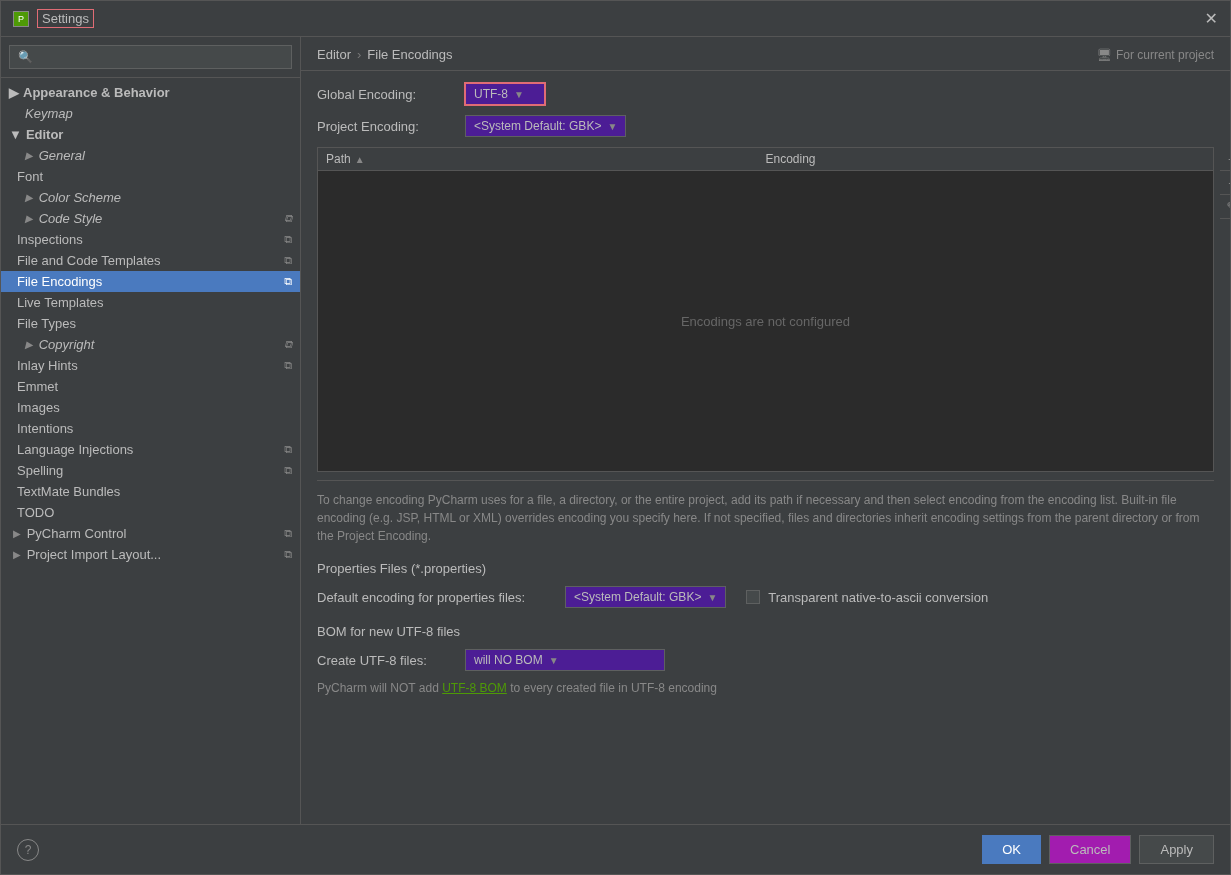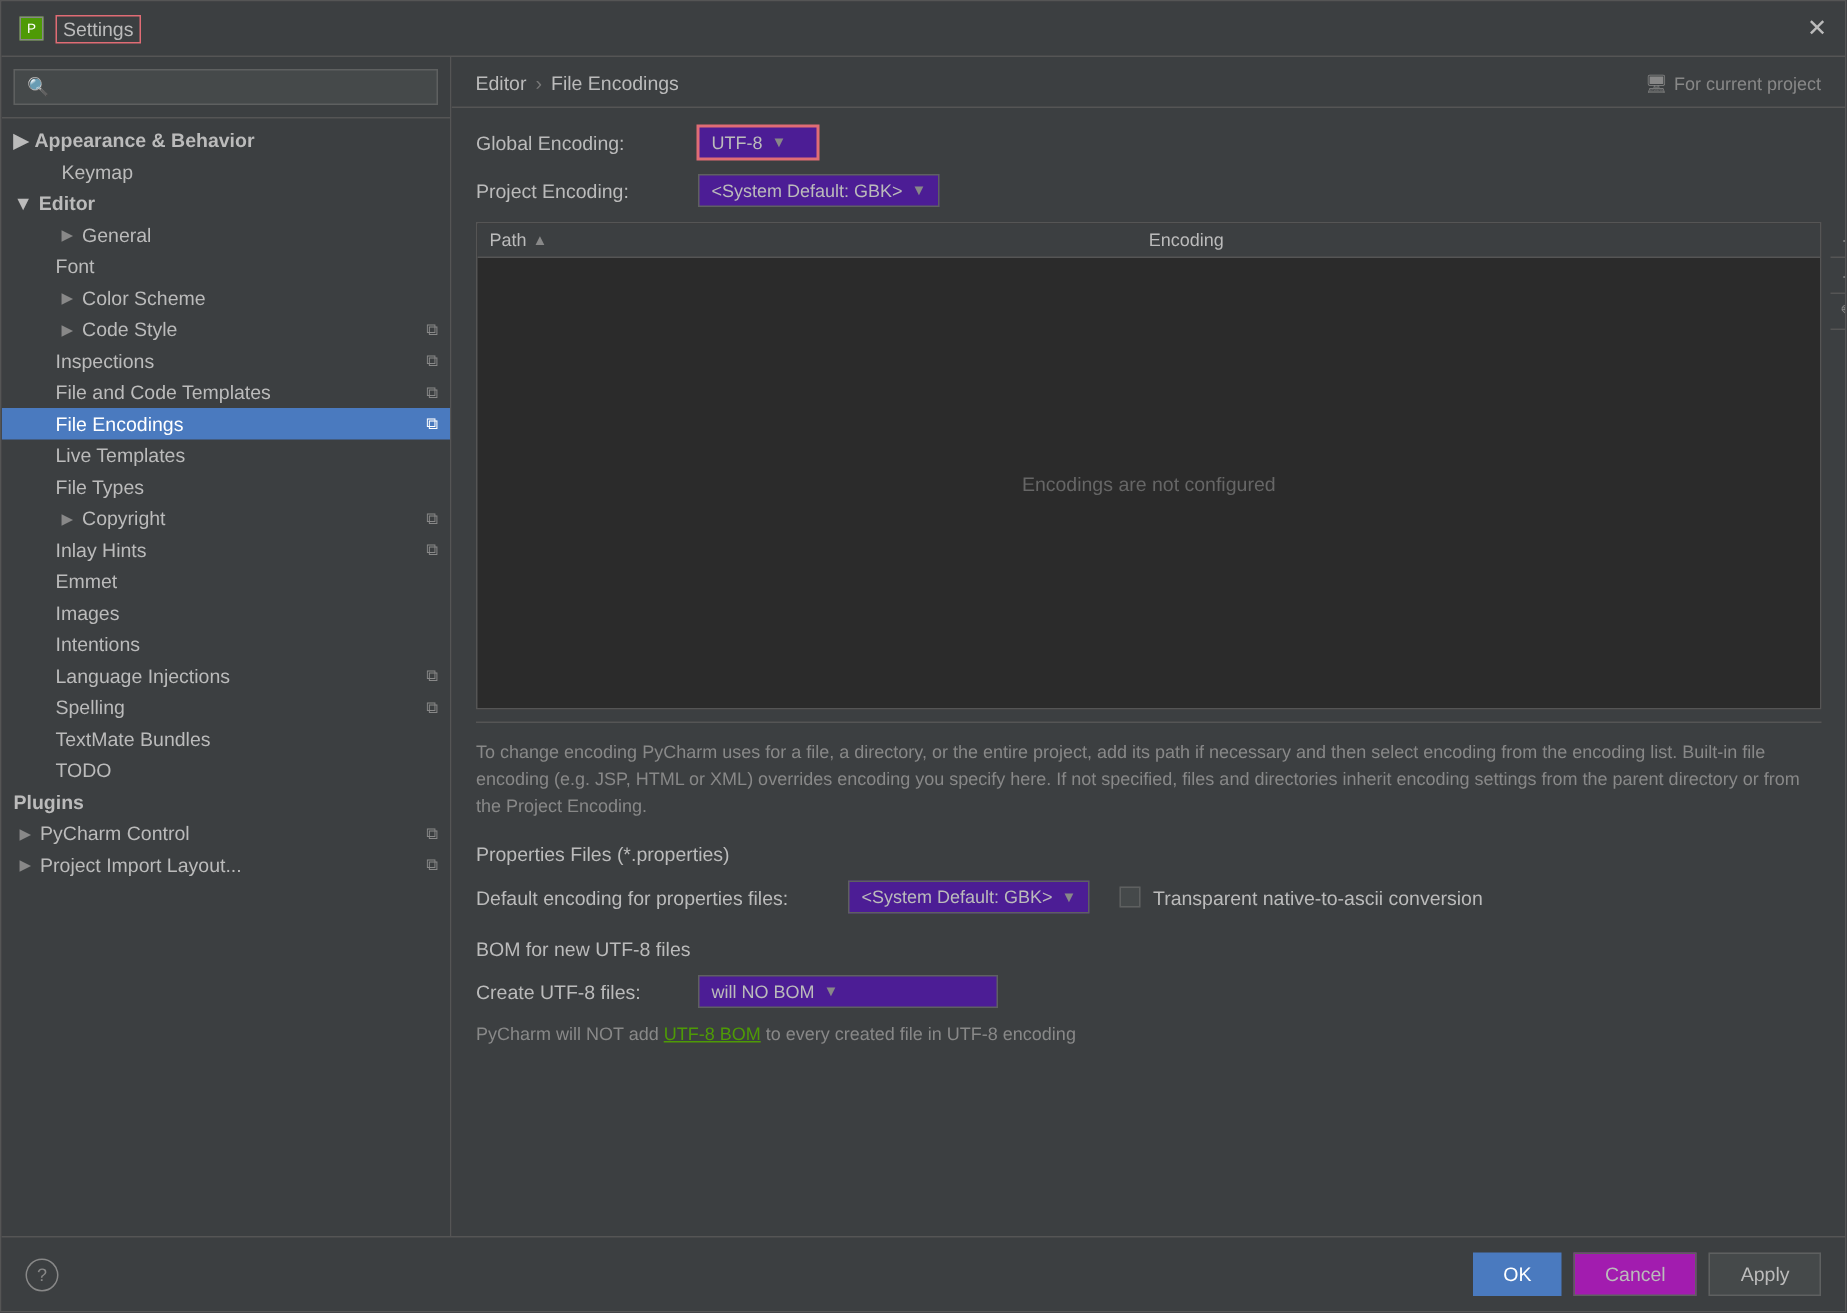--- a/index.html
+++ b/index.html
@@ -97,22 +97,22 @@
       padding: 3px 8px 3px 12px;
       cursor: pointer;
       display: flex;
       align-items: center;
       gap: 4px;
       white-space: nowrap;
     }
     .tree-item.selected { background: #4a7abf; color: white; }
     .tree-item .arrow { font-size: 10px; color: #888; margin-right: 2px; }
     .indent-1 { padding-left: 12px; }
-    .indent-2 { padding-left: 40px; }
-    .indent-3 { padding-left: 36px; }
+    .indent-2 { padding-left: 24px; font-style: italic; }
+    .indent-3 { padding-left: 16px; }
     .tree-section-header {
       padding: 3px 8px 3px 8px;
       font-weight: bold;
       color: #bbbbbb;
       cursor: pointer;
       display: flex;
       align-items: center;
       gap: 4px;
     }
     .has-icon { display: flex; align-items: center; justify-content: space-between; }
@@ -428,23 +428,20 @@
         </div>
 
         <div class="tree-item indent-3">
           <span>TextMate Bundles</span>
         </div>
 
         <div class="tree-item indent-3">
           <span>TODO</span>
         </div>
 
-        <div class="tree-section-header indent-1">
-          <span>Plugins</span>
-        </div>
 
         <div class="tree-item indent-1 has-icon">
           <div style="display:flex;align-items:center;gap:4px;">
             <span class="arrow">▶</span>
             <span>PyCharm Control</span>
           </div>
           <span class="copy-icon">⧉</span>
         </div>
 
         <div class="tree-item indent-1 has-icon">

